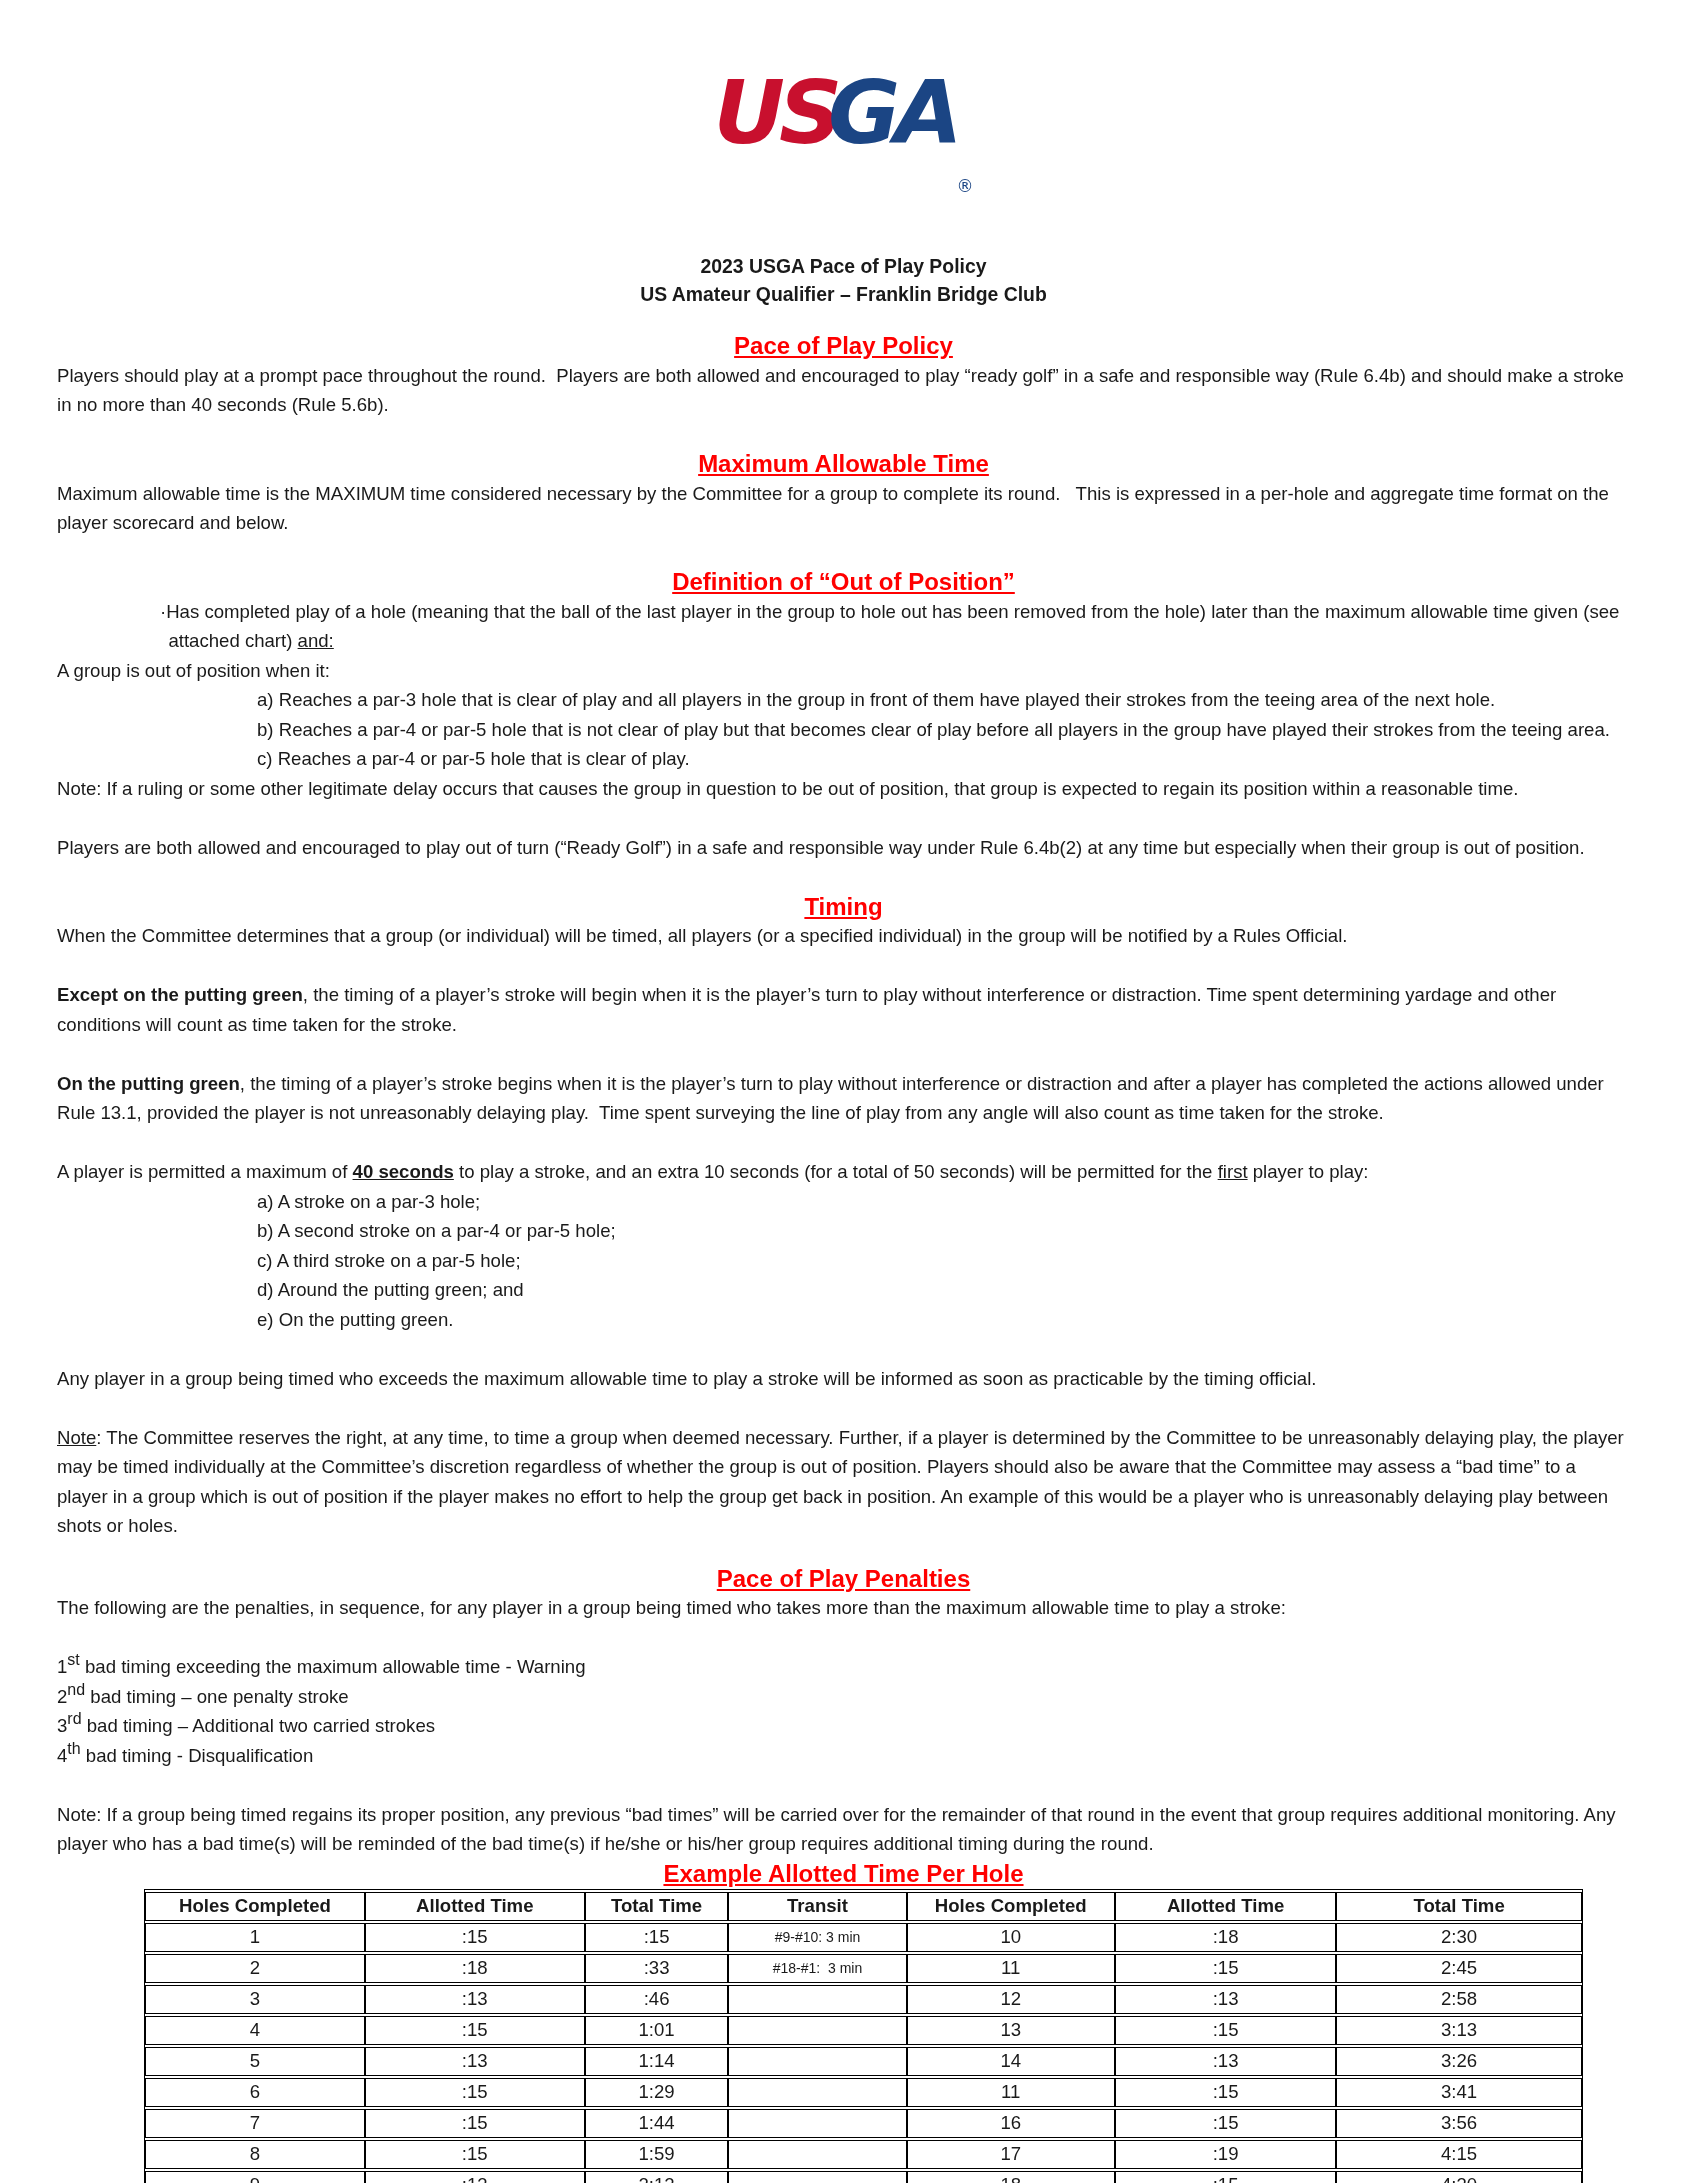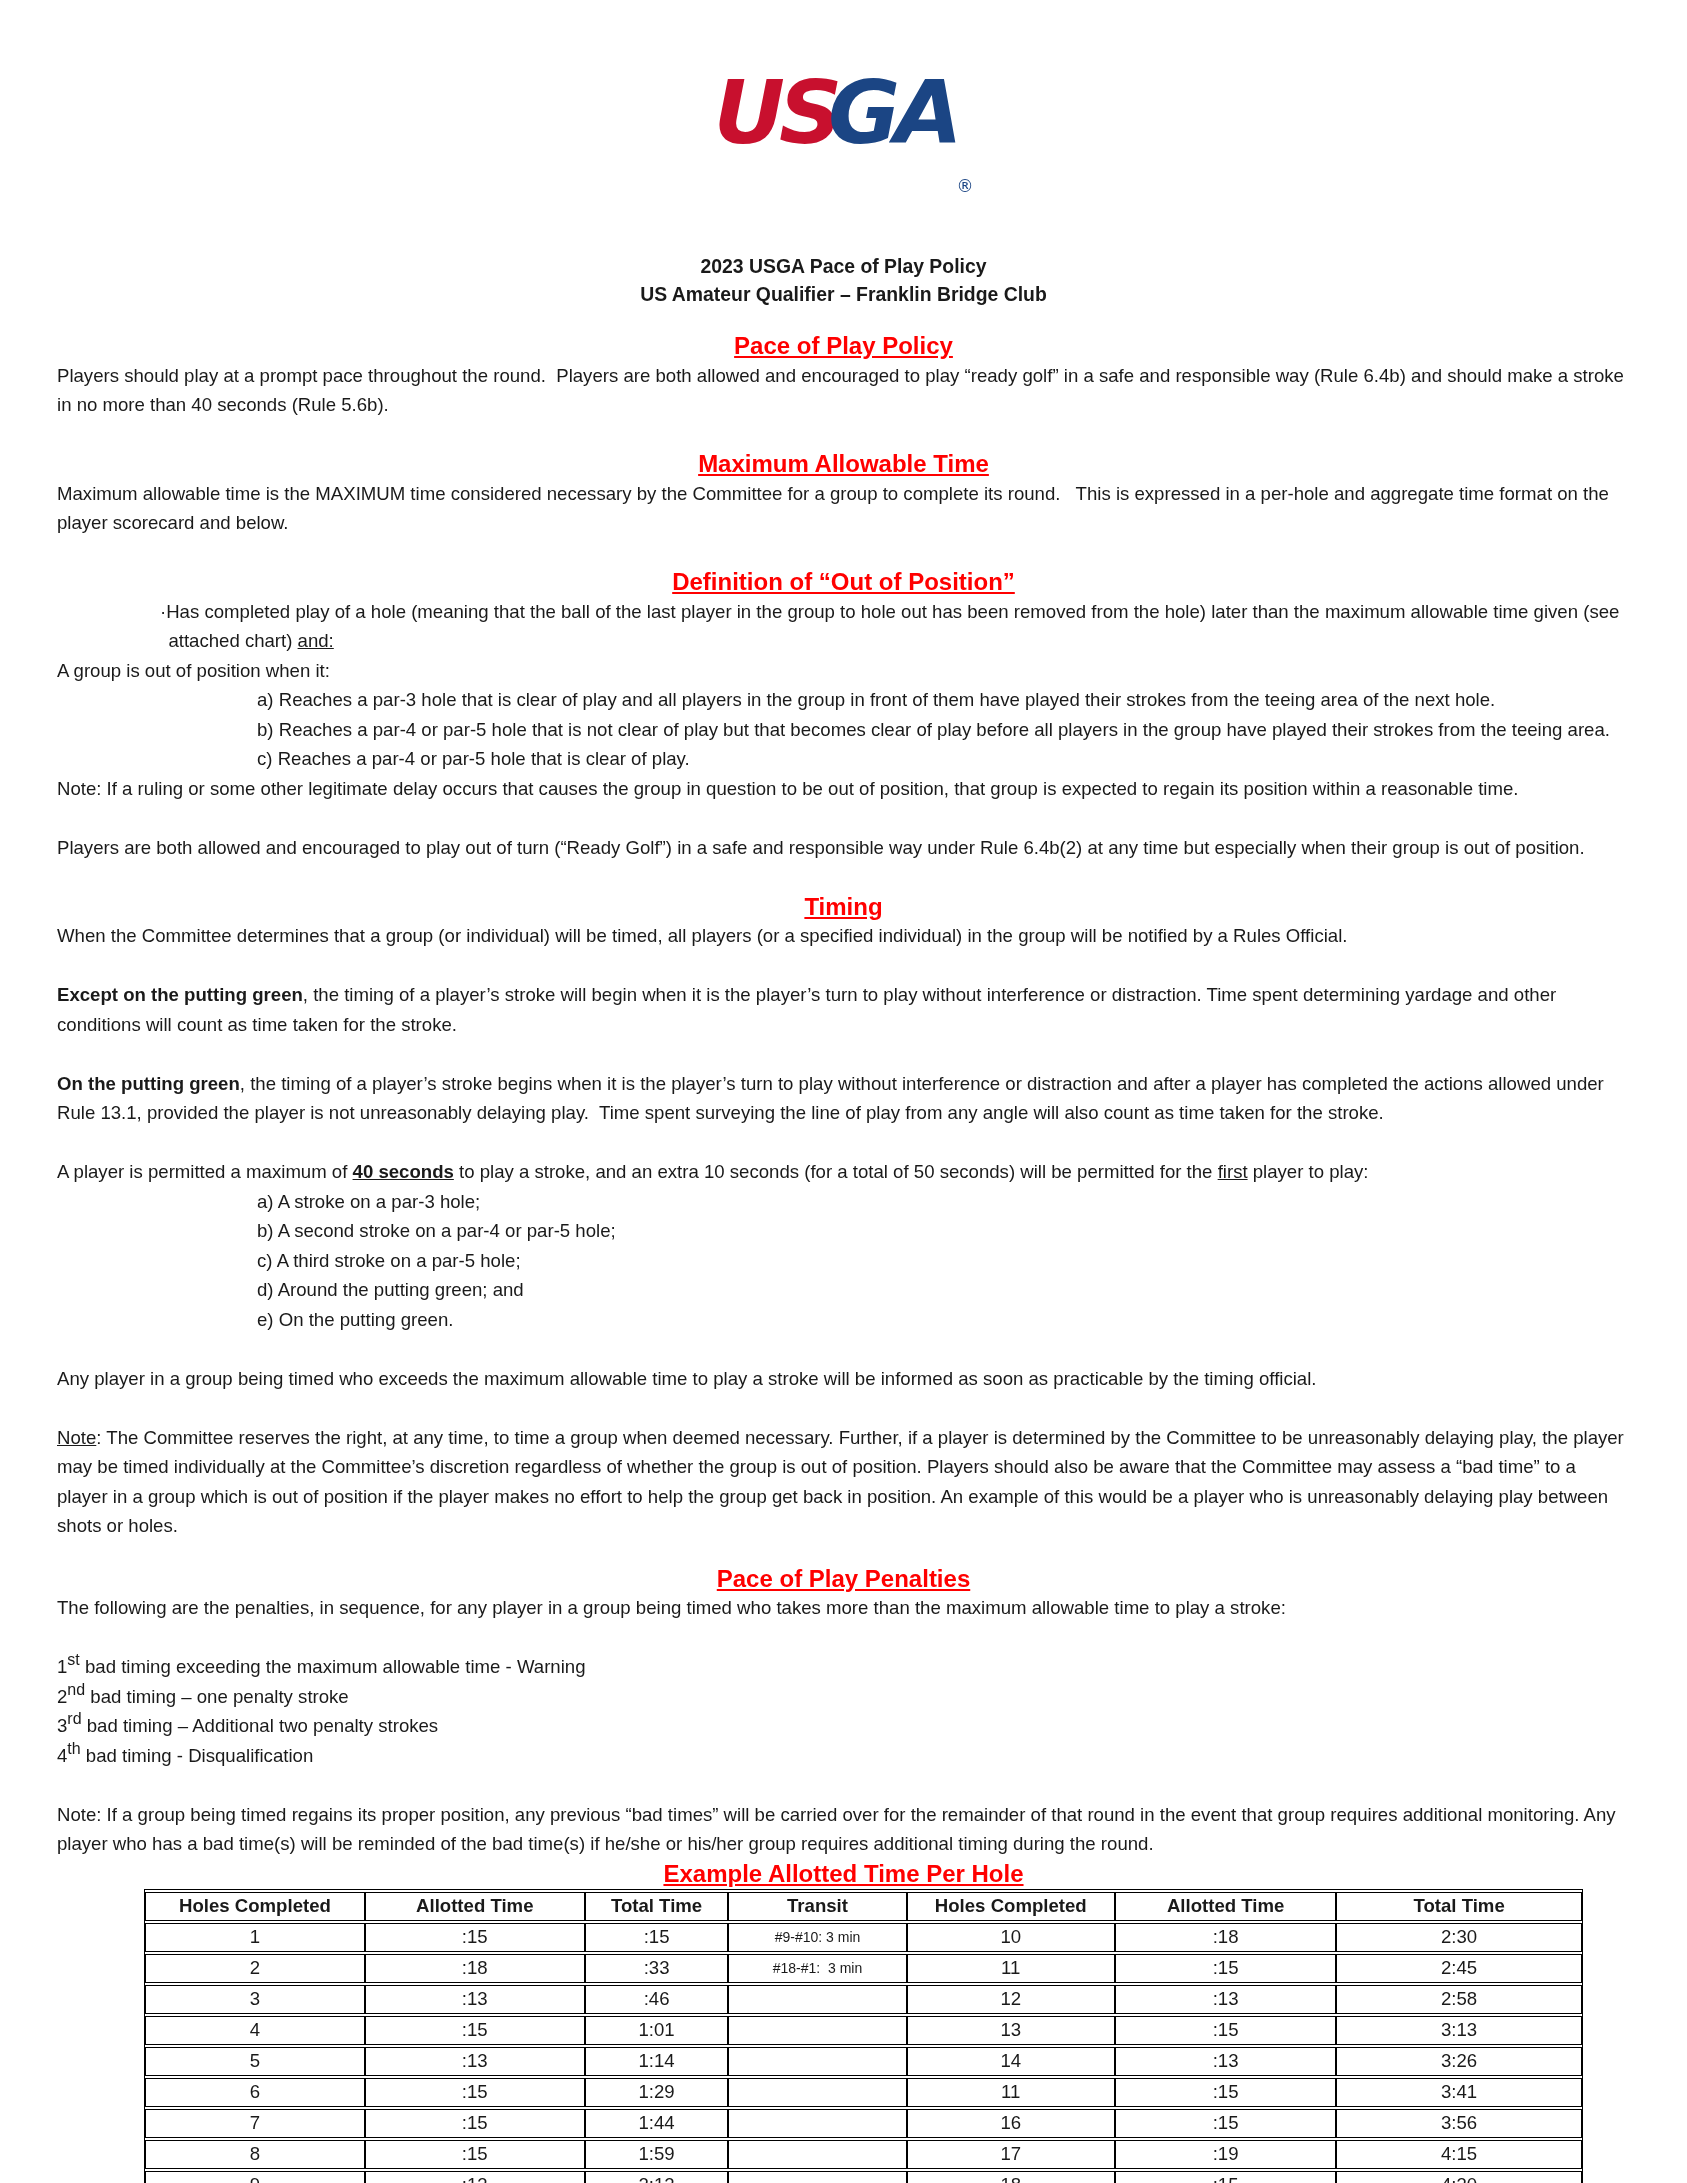--- a/index.html
+++ b/index.html
@@ -131,21 +131,21 @@
   <div class="spacer"></div>
   <p class="para">Any player in a group being timed who exceeds the maximum allowable time to play a stroke will be informed as soon as practicable by the timing official.</p>
   <div class="spacer"></div>
   <p class="para"><span class="u">Note</span><span>: The Committee reserves the right, at any time, to time a group when deemed necessary. Further, if a player is determined by the Committee to be unreasonably delaying play, the player may be timed individually at the Committee’s discretion regardless of whether the group is out of position. Players should also be aware that the Committee may assess a “bad time” to a player in a group which is out of position if the player makes no effort to help the group get back in position. An example of this would be a player who is unreasonably delaying play between shots or holes.</span></p>
 
   <div class="heading tight">Pace of Play Penalties</div>
   <p class="para">The following are the penalties, in sequence, for any player in a group being timed who takes more than the maximum allowable time to play a stroke:</p>
   <div class="spacer"></div>
   <p class="para"><span>1</span><sup>st</sup><span> bad timing exceeding the maximum allowable time - Warning</span></p>
   <p class="para"><span>2</span><sup>nd</sup><span> bad timing – one penalty stroke</span></p>
-  <p class="para"><span>3</span><sup>rd</sup><span> bad timing – Additional two penalty strokes</span></p>
+  <p class="para"><span>3</span><sup>rd</sup><span> bad timing – Additional two carried strokes</span></p>
   <p class="para"><span>4</span><sup>th</sup><span> bad timing - Disqualification</span></p>
   <div class="spacer"></div>
   <p class="para">Note: If a group being timed regains its proper position, any previous “bad times” will be carried over for the remainder of that round in the event that group requires additional monitoring. Any player who has a bad time(s) will be reminded of the bad time(s) if he/she or his/her group requires additional timing during the round.</p>
 
   <div class="heading tight" style="margin-top:0">Example Allotted Time Per Hole</div>
   <div class="tablewrap">
     <table class="times">
       <colgroup>
         <col class="c1">
           <col class="c2">

